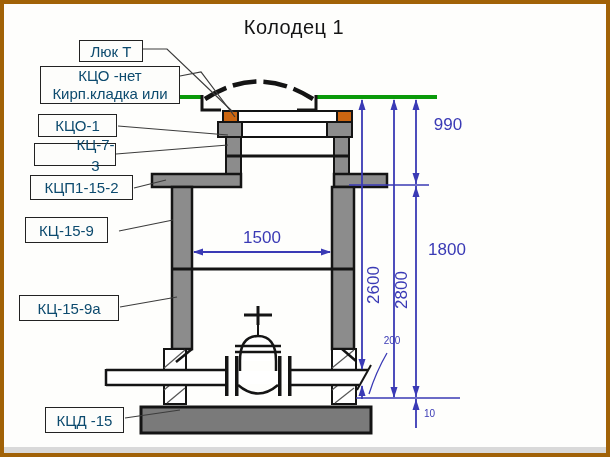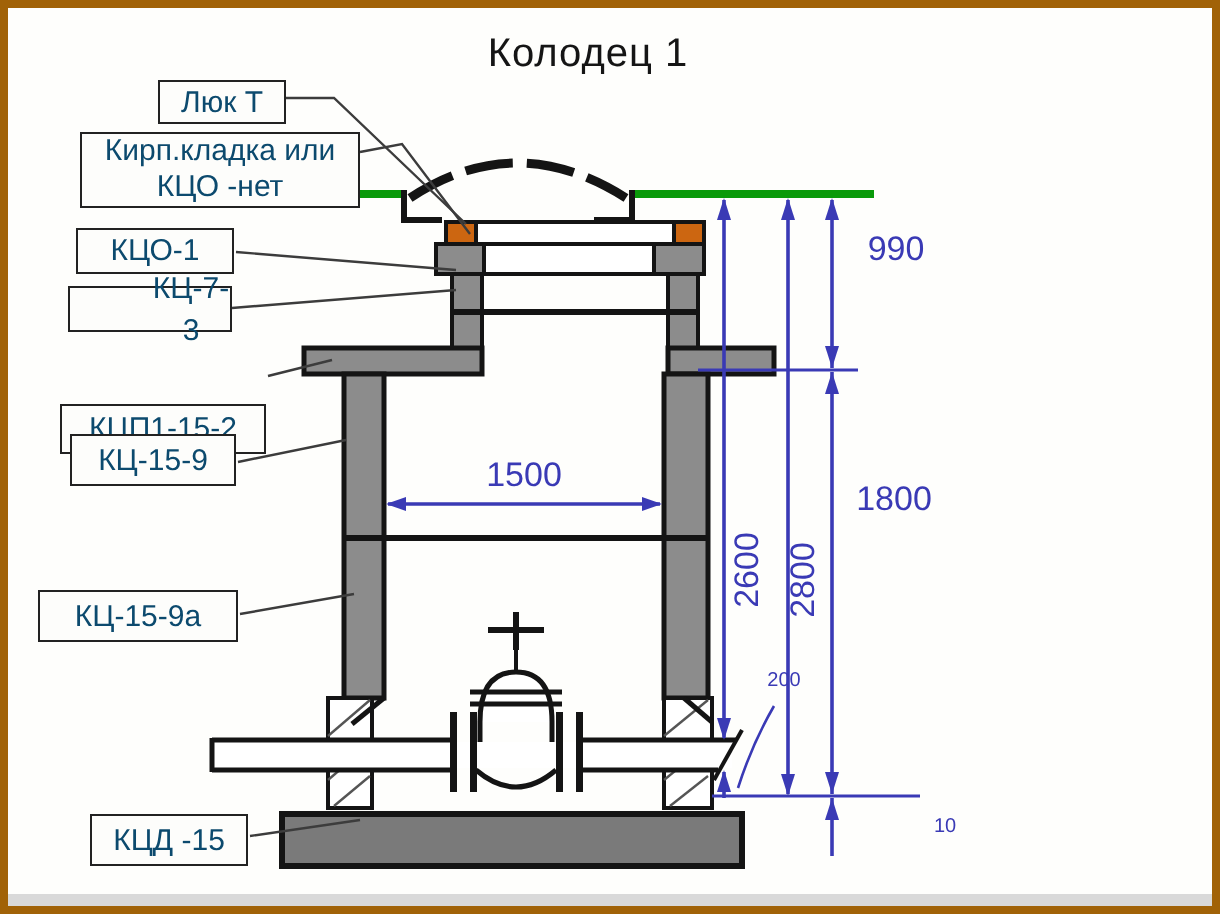--- a/index.html
+++ b/index.html
@@ -132,50 +132,50 @@
     <polygon points="412,395 408.5,406 415.5,406" fill="#3a3ab5"></polygon>
   </svg>
 
   <div class="title">Колодец 1</div>
 
   <div class="callout" style="left:75px;top:36px;width:64px;height:22px;">
     <span>Люк Т</span>
   </div>
 
   <div class="callout" style="left:36px;top:62px;width:140px;height:38px;line-height:18px;">
+    <span>КЦО -нет</span>
     <span>Кирп.кладка или</span>
-    <span>КЦО -нет</span>
   </div>
 
   <div class="callout" style="left:34px;top:110px;width:79px;height:23px;">
     <span>КЦО-1</span>
   </div>
 
   <div class="callout" style="left:30px;top:139px;width:82px;height:23px;padding-left:41px;">
     <span>КЦ-7-3</span>
   </div>
 
-  <div class="callout" style="left:26px;top:171px;width:103px;height:25px;margin-top:27px;">
+  <div class="callout" style="left:26px;top:171px;width:103px;height:25px;">
     <span>КЦП1-15-2</span>
   </div>
 
-  <div class="callout" style="left:31px;top:213px;width:83px;height:26px;">
+  <div class="callout" style="left:21px;top:213px;width:83px;height:26px;">
     <span>КЦ-15-9</span>
   </div>
 
   <div class="callout" style="left:15px;top:291px;width:100px;height:26px;">
     <span>КЦ-15-9а</span>
   </div>
 
   <div class="callout" style="left:41px;top:403px;width:79px;height:26px;">
     <span>КЦД -15</span>
   </div>
 
   <div class="dim" style="left:208px;top:225px;width:100px;">1500</div>
   <div class="dim small" style="left:368px;top:328px;width:40px;">200</div>
   <div class="dim" style="left:420px;top:112px;width:48px;">990</div>
   <div class="dim" style="left:418px;top:237px;width:50px;">1800</div>
   <div class="dim vert" style="left:340px;top:272px;width:60px;">2600</div>
   <div class="dim vert" style="left:368px;top:277px;width:60px;">2800</div>
-  <div class="dim small" style="left:420px;top:401px;width:30px;text-align:left;margin-left:43px;">10</div>
+  <div class="dim small" style="left:420px;top:401px;width:30px;text-align:left;">10</div>
 
   <div class="edge-strip"></div>
 </div>
 
 </body></html>

